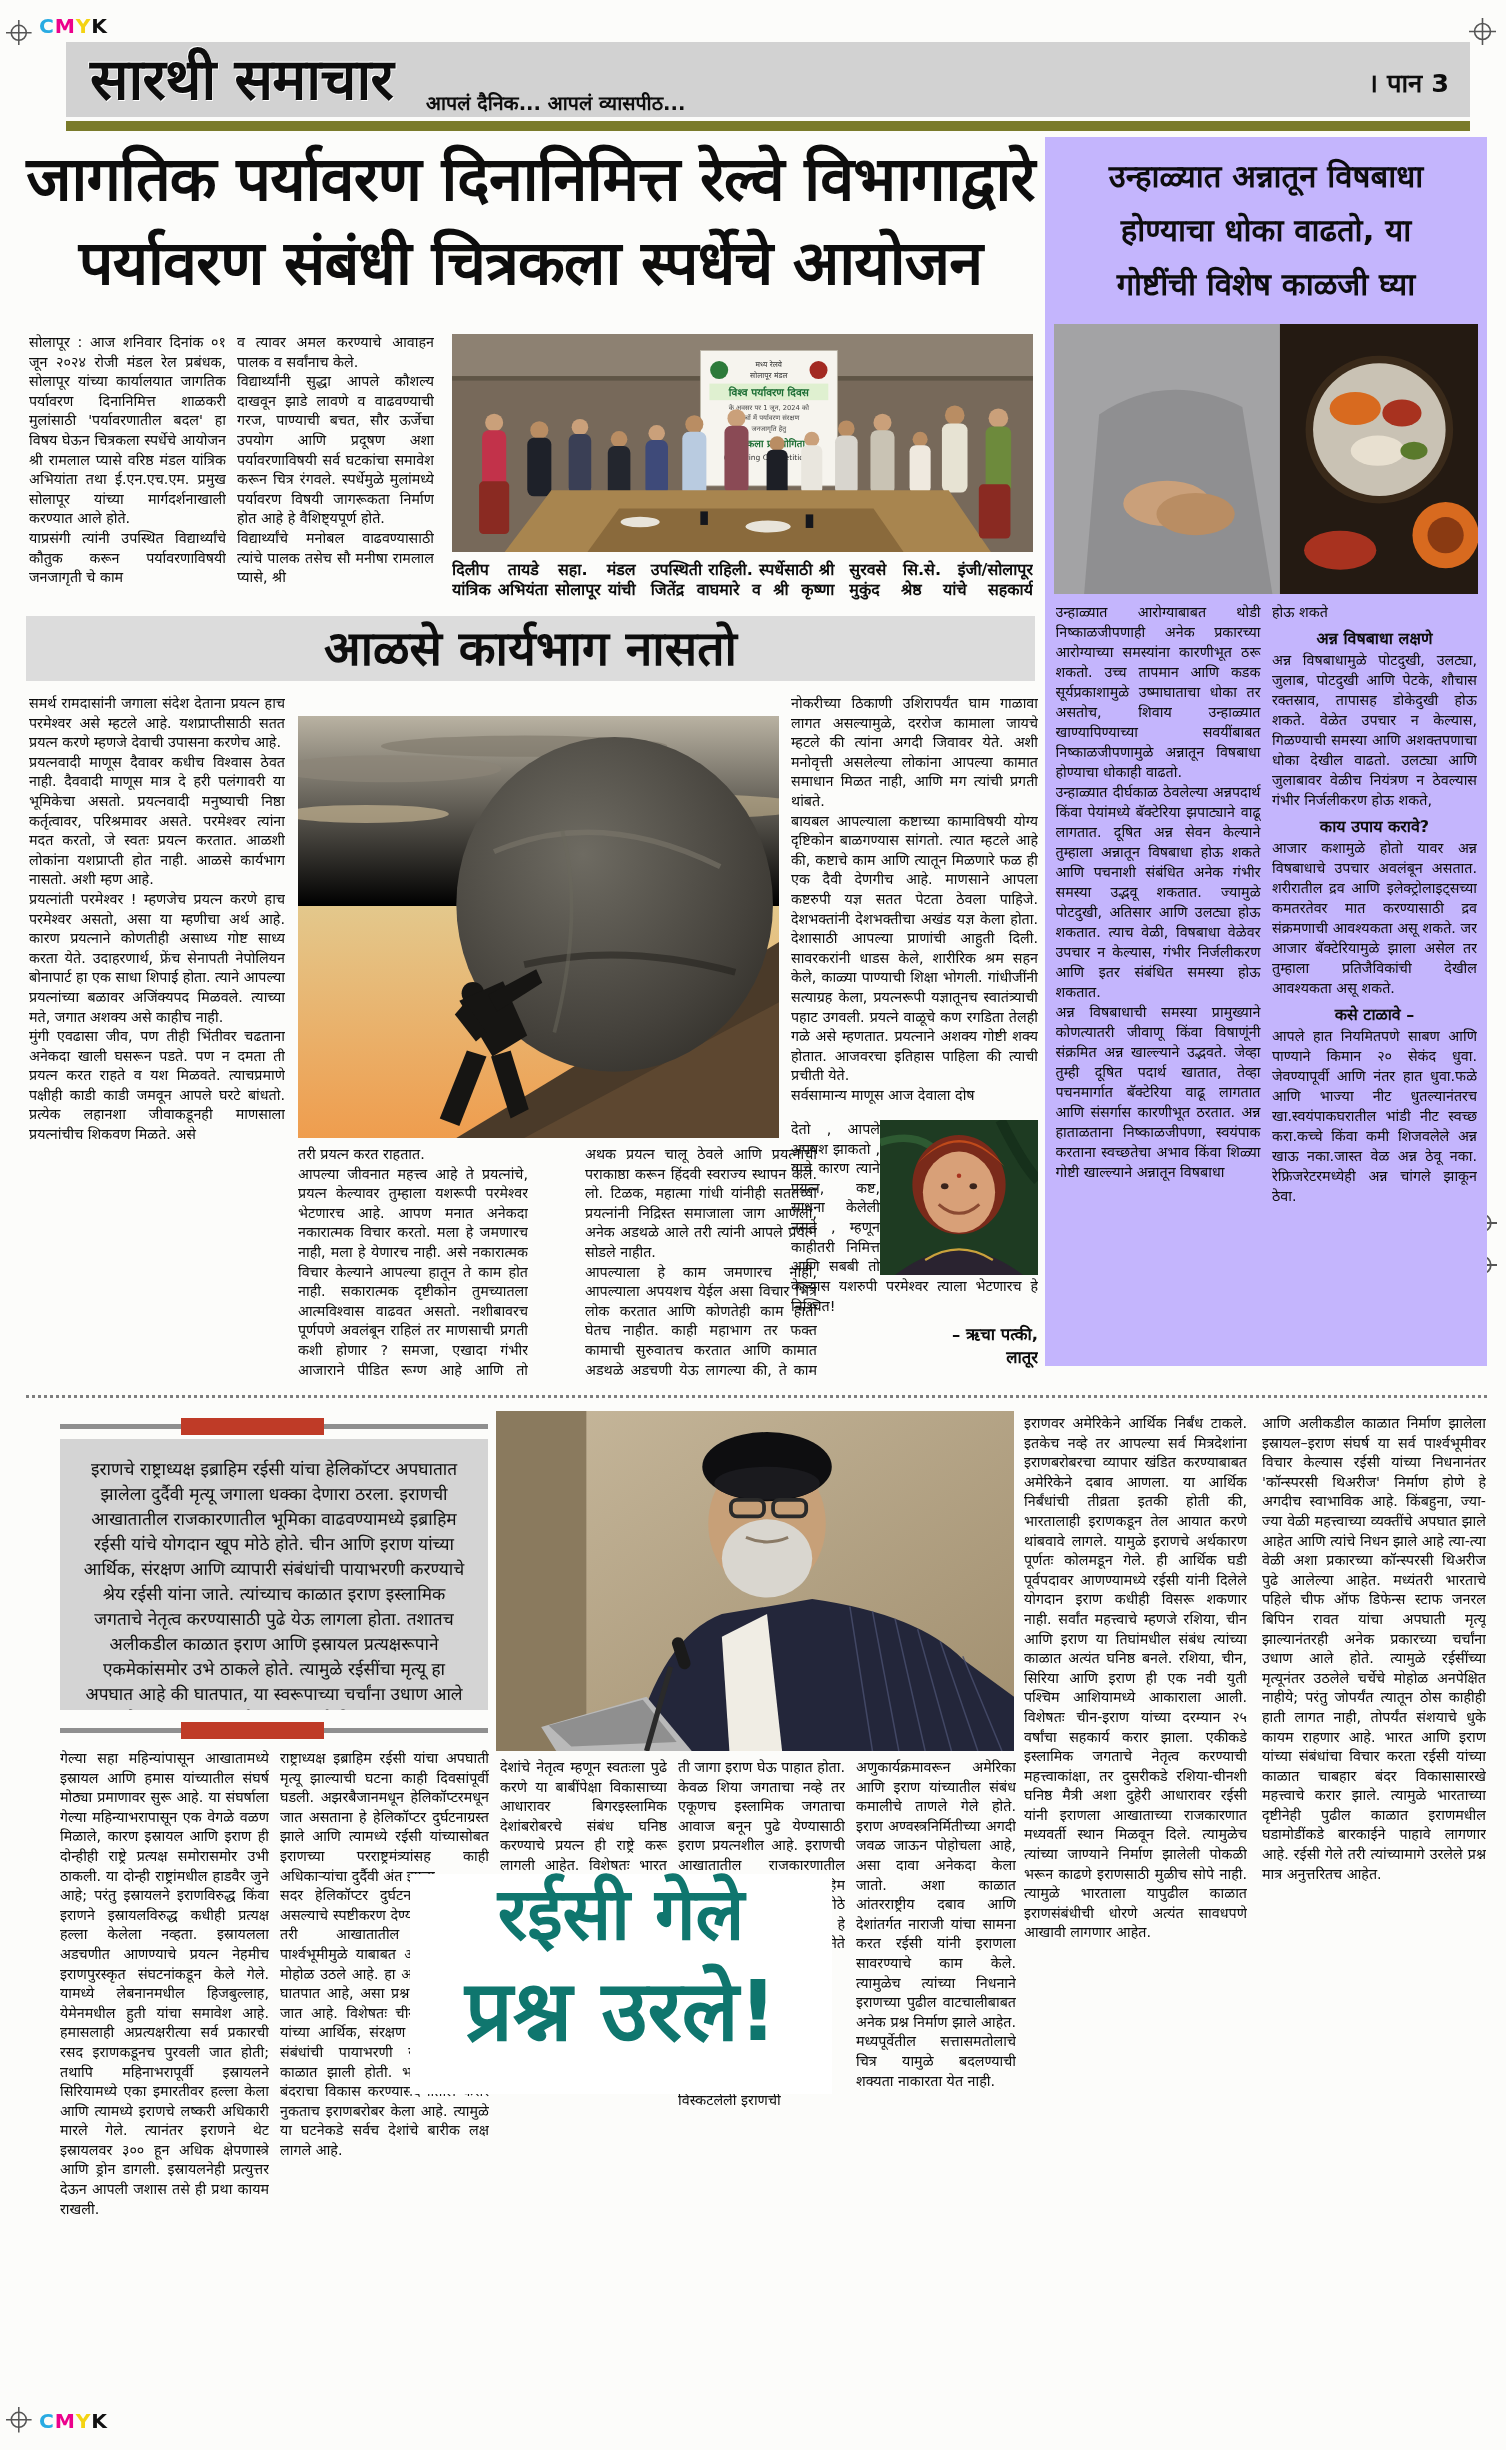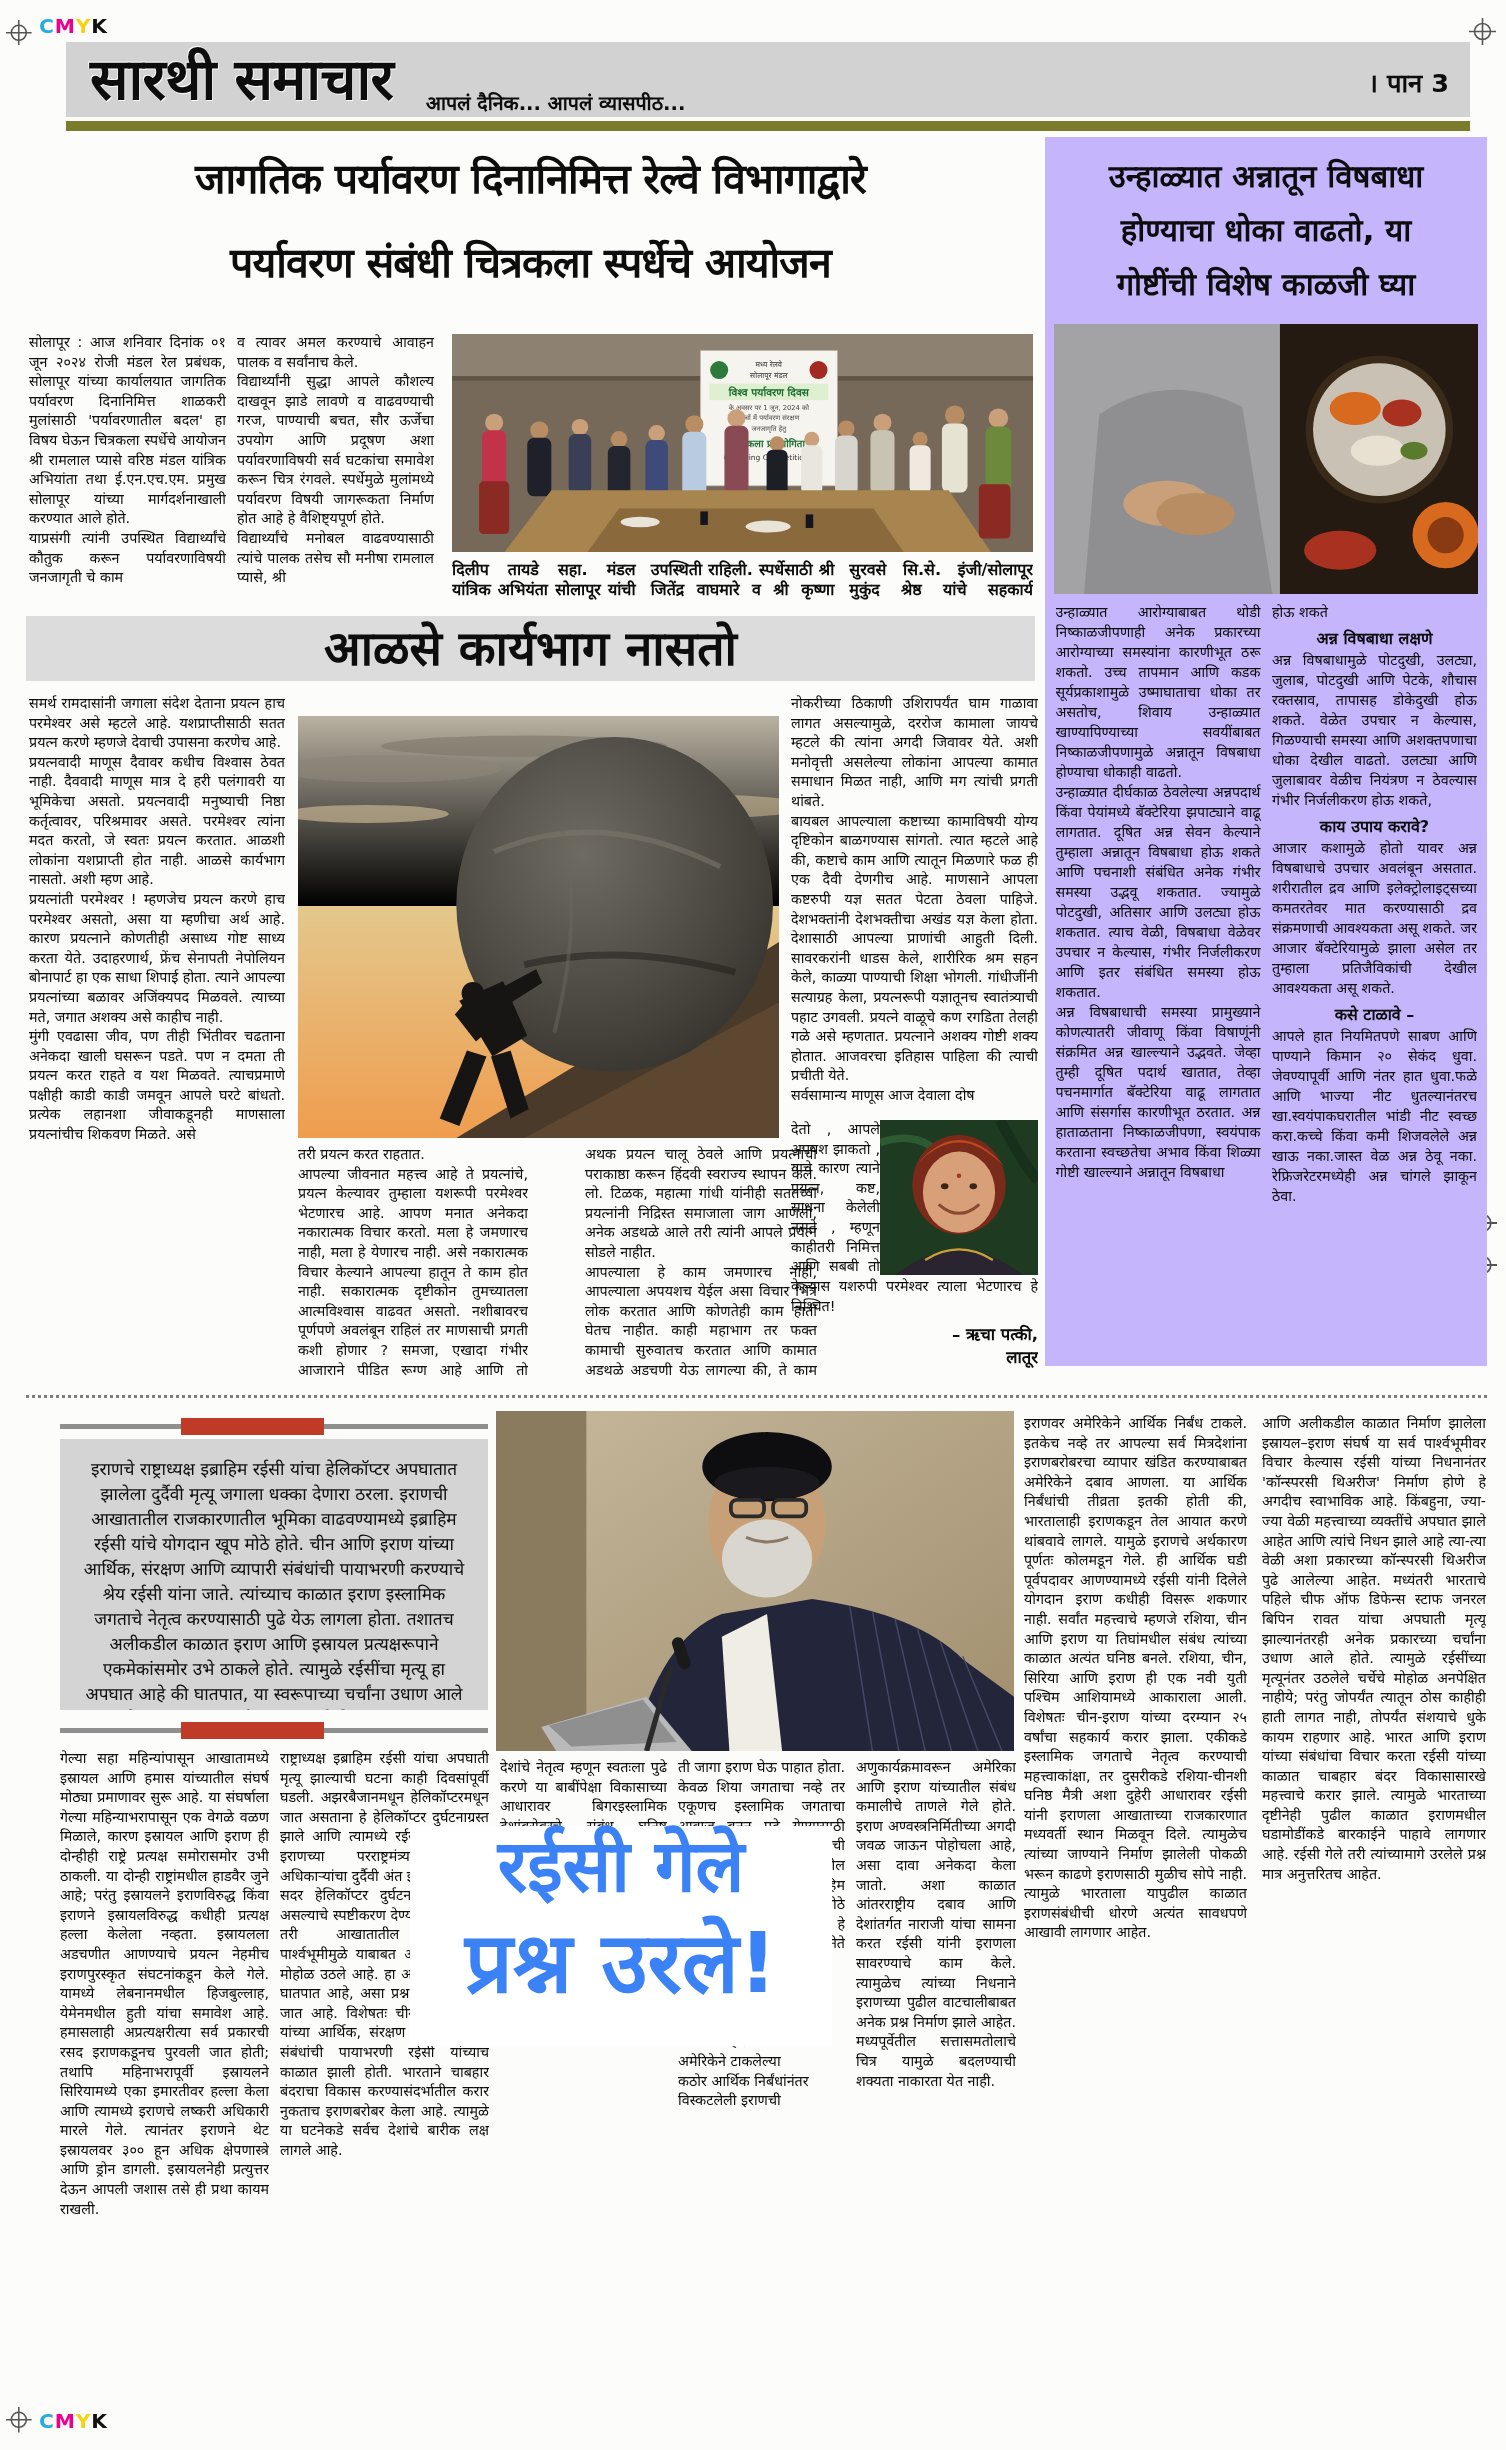--- a/index.html
+++ b/index.html
@@ -10,25 +10,25 @@
   
   .mast-band{background:#d2d2d2;}
   .mast-title{font-weight:800;font-size:57px;line-height:74px;letter-spacing:-0.8px;
               text-shadow:0.8px 0.8px 0 #fff,-0.8px -0.8px 0 #fff;}
   .mast-tag{font-weight:700;font-size:19.6px;}
   .mast-date{font-weight:800;font-size:30px;text-align:right;}
   .mast-page{font-weight:800;font-size:25.6px;}
   .olive{background:#7a7b2b;}
 
   
-  .hl-xl{font-weight:800;font-size:41px;line-height:84px;text-align:center;white-space:pre-line;
+  .hl-xl{font-weight:800;font-size:61px;line-height:84px;text-align:center;white-space:pre-line;
          letter-spacing:-0.8px;}
   .hl-band{background:#dcdcdc;font-weight:800;font-size:48px;line-height:65px;text-align:center;}
   .hl-food{font-weight:800;font-size:31px;line-height:54px;text-align:center;white-space:pre-line;}
-  .hl-huge{font-weight:900;color:#3b82f6;background:#fff;text-align:center;}
+  .hl-huge{font-weight:900;color:#0f766e;background:#fff;text-align:center;margin-top:48px;}
   .hl-huge .l1{font-size:72px;line-height:81px;font-weight:900;}
   .hl-huge .l2{font-size:84px;line-height:113px;font-weight:900;}
 
   
   .col{font-size:14.3px;line-height:19.6px;text-align:justify;white-space:pre-line;overflow:hidden;}
   .col-sm{font-size:14.3px;line-height:20px;}
   .caption{font-weight:700;font-size:16px;line-height:20.3px;column-count:3;column-gap:15px;
            text-align:justify;overflow:hidden;}
   .subhead{font-weight:800;font-size:16px;text-align:center;margin:4.5px 0 1.5px 0;}
   .byline{font-weight:800;font-size:16.6px;text-align:right;}

